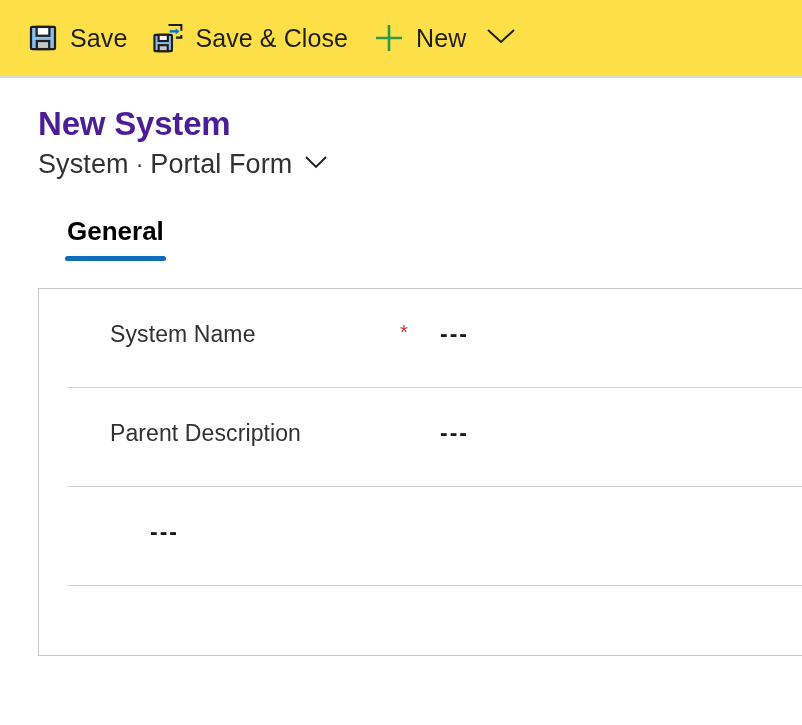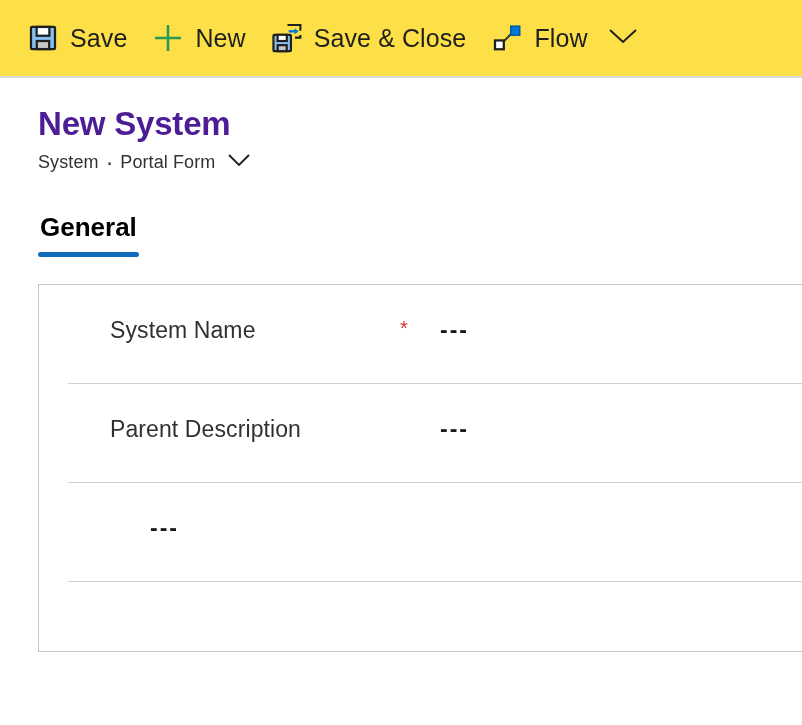--- a/index.html
+++ b/index.html
@@ -68,21 +68,21 @@
     color: #4c1d95;
     line-height: 1.18;
     letter-spacing: -0.2px;
   }
   .page-sub {
     display: flex;
     align-items: center;
     margin-top: 5px;
   }
   .sub-text {
-    font-size: 18px;
+    font-size: 27px;
     color: #323130;
     letter-spacing: 0.1px;
   }
   .sub-dot {
     font-size: 23px;
     color: #323130;
     margin: 0 7px;
   }
   .sub-chevron {
     display: flex;
@@ -97,20 +97,21 @@
   
   .tab-strip {
     display: flex;
     margin-top: 36px;
     padding-left: 38px;
   }
   .tab {
     position: relative;
     padding: 0 2px 14px 2px;
     cursor: pointer;
+    margin-left: 27px;
   }
   .tab-label {
     font-size: 26px;
     font-weight: bold;
     color: #000000;
   }
   .tab-underline {
     position: absolute;
     left: 0;
     right: 0;
@@ -168,56 +169,46 @@
 
   <div class="cmd-btn">
     <span class="cmd-icon">
       <svg width="30" height="30" viewBox="0 0 32 32" aria-hidden="true">
         <rect x="3.2" y="4.2" width="25.6" height="23.6" rx="1.2" fill="#86bfee" stroke="#1f1f1f" stroke-width="2.4"></rect>
         <rect x="9.2" y="4.2" width="13.6" height="9.4" fill="#ffffff" stroke="#1f1f1f" stroke-width="2.4"></rect>
         <rect x="9.4" y="19.2" width="13.2" height="8.6" fill="#c8c6c4" stroke="#1f1f1f" stroke-width="2.4"></rect>
       </svg>
     </span>
     <span class="cmd-label">Save</span>
-  </div>
-
-  <div class="cmd-btn">
-    <span class="cmd-icon">
-      <svg width="32" height="32" viewBox="0 0 32 32" aria-hidden="true">
-        <path d="M16 3 V29 M3 16 H29" stroke="#2a9a52" stroke-width="2.6" fill="none"></path>
-      </svg>
-    </span>
-    <span class="cmd-label">New</span>
   </div>
 
   <div class="cmd-btn">
     <span class="cmd-icon">
       <svg width="32" height="32" viewBox="0 0 34 34" aria-hidden="true">
         <path d="M17.5 3.2 H31.2 V9.4" fill="none" stroke="#1f1f1f" stroke-width="2.2"></path>
         <path d="M31.2 13.8 V16.6 H25.5" fill="none" stroke="#1f1f1f" stroke-width="2.2"></path>
         <path d="M18.8 9.9 H27.2" fill="none" stroke="#0078d4" stroke-width="2.6"></path>
         <path d="M25.2 6.6 L29.3 9.9 L25.2 13.2 Z" fill="#0078d4"></path>
         <rect x="2.6" y="13.6" width="18.6" height="17.4" rx="1" fill="#86bfee" stroke="#1f1f1f" stroke-width="2.3"></rect>
         <rect x="7.0" y="13.6" width="9.8" height="6.6" fill="#ffffff" stroke="#1f1f1f" stroke-width="2.3"></rect>
         <rect x="7.1" y="24.6" width="9.6" height="6.4" fill="#c8c6c4" stroke="#1f1f1f" stroke-width="2.3"></rect>
       </svg>
     </span>
     <span class="cmd-label">Save &amp; Close</span>
   </div>
 
   <div class="cmd-btn">
     <span class="cmd-icon">
-      <svg width="30" height="30" viewBox="0 0 32 32" aria-hidden="true">
-        <path d="M11 21 L21 11" stroke="#3b3a39" stroke-width="2.2" fill="none"></path>
-        <rect x="3.2" y="18.6" width="9.4" height="9.4" fill="#ffffff" stroke="#1f1f1f" stroke-width="2.4"></rect>
-        <rect x="20.0" y="3.4" width="9.6" height="9.6" fill="#0078d4" stroke="#005a9e" stroke-width="1.6"></rect>
-      </svg>
-    </span>
-    <span class="cmd-label">Flow</span>
-  </div>
+      <svg width="32" height="32" viewBox="0 0 32 32" aria-hidden="true">
+        <path d="M16 3 V29 M3 16 H29" stroke="#2a9a52" stroke-width="2.6" fill="none"></path>
+      </svg>
+    </span>
+    <span class="cmd-label">New</span>
+  </div>
+
 
   <div class="cmd-chevron">
     <span>
       <svg width="34" height="22" viewBox="0 0 34 22" aria-hidden="true">
         <path d="M4 5 L17 17 L30 5" fill="none" stroke="#201f1e" stroke-width="2"></path>
       </svg>
     </span>
   </div>
 
 </div>

